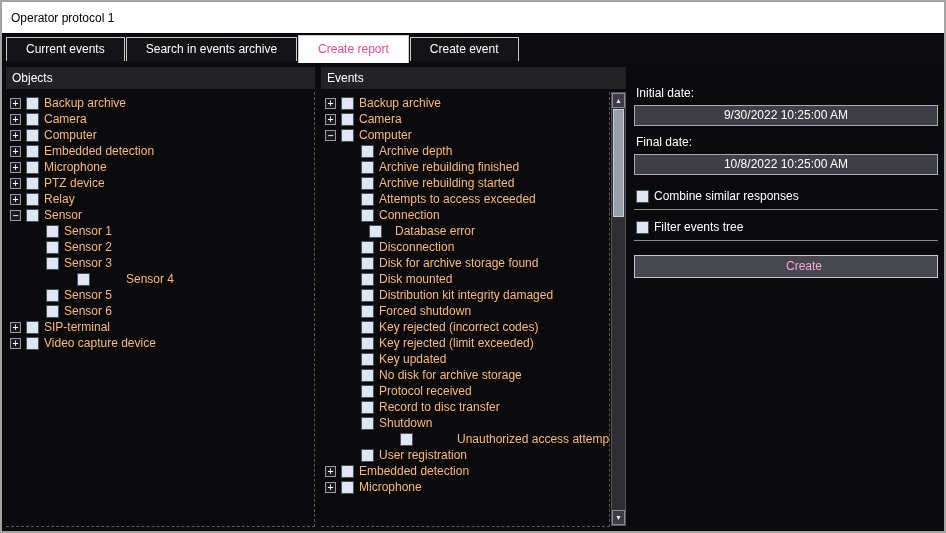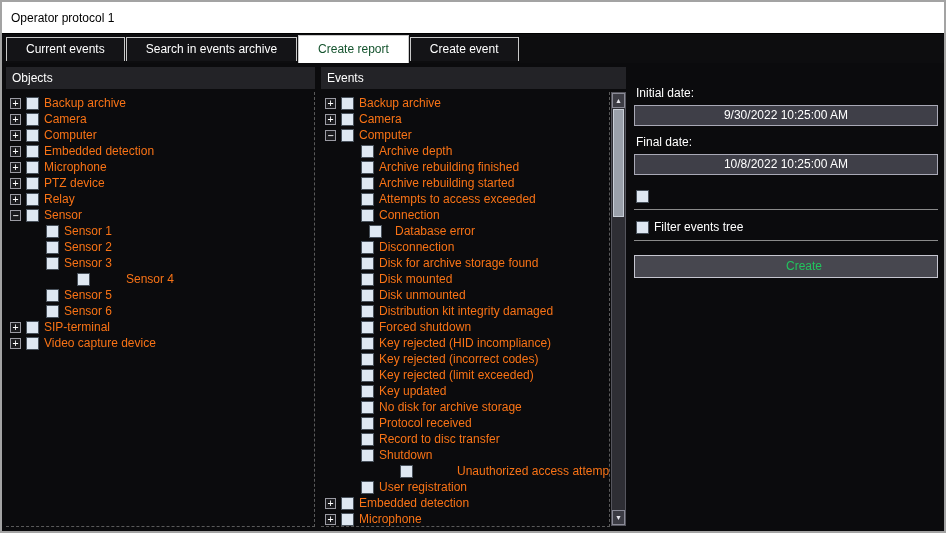--- a/index.html
+++ b/index.html
@@ -8,52 +8,52 @@
 
   .window { width: 946px; height: 533px; border: 2px solid #a3a3a3; background: #0b0b0d; display: flex; flex-direction: column; }
 
   
   .titlebar { height: 32px; background: #ffffff; color: #000; border-bottom: 1px solid #000; display: flex; align-items: center; padding-left: 9px; flex: none; }
 
   
   .tabbar { height: 29px; background: #0d0d0f; display: flex; align-items: center; padding-left: 4px; flex: none; }
   .tab { height: 24px; line-height: 22px; padding: 0 19px; background: #141417; color: #fff; border: 1px solid #c9c9c9; border-bottom: none; text-align: center; cursor: default; }
   .tab + .tab { margin-left: 1px; }
-  .tab.active { background: #ffffff; color: #14532d; height: 28px; line-height: 27px; }
+  .tab.active { background: #ffffff; color: #ec4899; height: 28px; line-height: 27px; }
 
   
   .content { flex: 1; display: flex; padding: 4px; gap: 6px; background: #0b0b0d; overflow: hidden; }
   .panel { display: flex; flex-direction: column; overflow: hidden; }
   .objects-panel { width: 309px; flex: none; }
   .events-panel { width: 305px; flex: none; position: relative; }
   .report-panel { flex: 1; padding: 0 2px; margin-top: 14px; }
 
   .panel-header { height: 22px; line-height: 22px; background: #232327; color: #fff; padding-left: 6px; flex: none; margin-bottom: 3px; }
 
   .tree { flex: 1; overflow: hidden; padding-top: 3px; border-right: 1px dashed #5a5a5a; border-bottom: 1px dashed #5a5a5a; }
   .events-panel .tree { margin-right: 16px; }
 
   .tree-row { display: flex; align-items: center; height: 16px; color: #fff; white-space: nowrap; }
   .expander { width: 11px; height: 11px; flex: none; border: 1px solid #9b9ba3; background: #1b1b1e; color: #fff; font-size: 10px; line-height: 9px; text-align: center; margin-right: 5px; font-family: "DejaVu Sans Mono", monospace; }
   .expander.spacer { border-color: transparent; background: transparent; color: transparent; }
   .checkbox { width: 13px; height: 13px; flex: none; background: #dfe8f2; border: 1px solid #49525c; margin-right: 5px; display: inline-block; }
-  .tree-label { color: #f97316; }
+  .tree-label { color: #fdba74; }
 
   
   .scrollbar { position: absolute; right: 0; top: 25px; bottom: 1px; width: 15px; background: #2e2e34; border: 1px solid #55555d; display: flex; flex-direction: column; }
   .sb-btn { height: 15px; flex: none; background: #3c3c44; border: 1px solid #8a8a96; color: #e8e8ee; font-size: 7px; line-height: 13px; text-align: center; }
   .sb-track { flex: 1; position: relative; }
   .sb-thumb { position: absolute; top: 1px; left: 1px; right: 1px; height: 108px; background: #9aa0aa; border: 1px solid #c9cfd8; }
 
   
   .field-label { color: #fff; margin: 5px 0 5px 2px; }
   .date-field { height: 21px; line-height: 19px; text-align: center; color: #fff; background: #3f3f48; border: 1px solid #a9a9b6; margin-bottom: 4px; cursor: default; }
   .opt-row { height: 27px; display: flex; align-items: center; color: #fff; border-bottom: 1px solid #8a8a8a; margin-top: 4px; cursor: default; }
   .opt-row .checkbox { margin-left: 2px; }
-  .create-button { margin-top: 14px; height: 23px; line-height: 21px; text-align: center; color: #22c55e; background: #47474f; border: 1px solid #c6c6d0; cursor: default; padding-left: 36px; }
+  .create-button { margin-top: 14px; height: 23px; line-height: 21px; text-align: center; color: #f9a8d4; background: #47474f; border: 1px solid #c6c6d0; cursor: default; padding-left: 36px; }
 </style>
 </head>
 <body>
 
 <div class="window">
 
   <div class="titlebar">
     <span>Operator protocol 1</span>
   </div>
 
@@ -211,36 +211,26 @@
             <span class="tree-label">Disk for archive storage found</span>
           </div>
           <div class="tree-row" style="padding-left: 24px;">
             <span class="expander spacer"></span>
             <span class="checkbox"></span>
             <span class="tree-label">Disk mounted</span>
           </div>
           <div class="tree-row" style="padding-left: 24px;">
             <span class="expander spacer"></span>
             <span class="checkbox"></span>
-            <span class="tree-label">Disk unmounted</span>
-          </div>
-          <div class="tree-row" style="padding-left: 24px;">
-            <span class="expander spacer"></span>
-            <span class="checkbox"></span>
             <span class="tree-label">Distribution kit integrity damaged</span>
           </div>
           <div class="tree-row" style="padding-left: 24px;">
             <span class="expander spacer"></span>
             <span class="checkbox"></span>
             <span class="tree-label">Forced shutdown</span>
-          </div>
-          <div class="tree-row" style="padding-left: 24px;">
-            <span class="expander spacer"></span>
-            <span class="checkbox"></span>
-            <span class="tree-label">Key rejected (HID incompliance)</span>
           </div>
           <div class="tree-row" style="padding-left: 24px;">
             <span class="expander spacer"></span>
             <span class="checkbox"></span>
             <span class="tree-label">Key rejected (incorrect codes)</span>
           </div>
           <div class="tree-row" style="padding-left: 24px;">
             <span class="expander spacer"></span>
             <span class="checkbox"></span>
             <span class="tree-label">Key rejected (limit exceeded)</span>
@@ -301,20 +291,21 @@
     </div>
 
     <div class="panel report-panel">
       <div class="field-label">Initial date:</div>
       <div class="date-field">9/30/2022 10:25:00 AM</div>
       <div class="field-label">Final date:</div>
       <div class="date-field">10/8/2022 10:25:00 AM</div>
       <div id="report-options">
           <div class="opt-row">
             <span class="checkbox"></span>
+            <span>Combine similar responses</span>
           </div>
           <div class="opt-row">
             <span class="checkbox"></span>
             <span>Filter events tree</span>
           </div>
         </div>
       <div class="create-button">Create</div>
     </div>
 
   </div>

